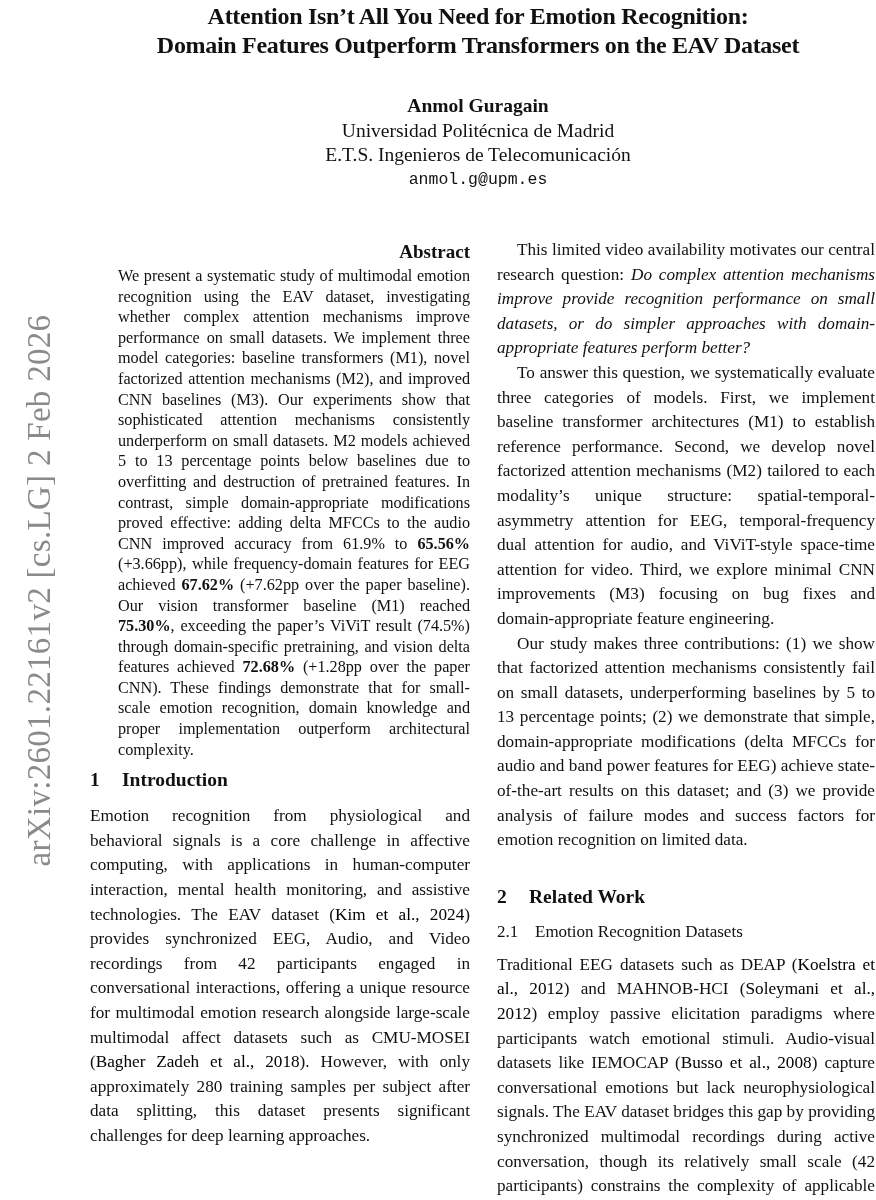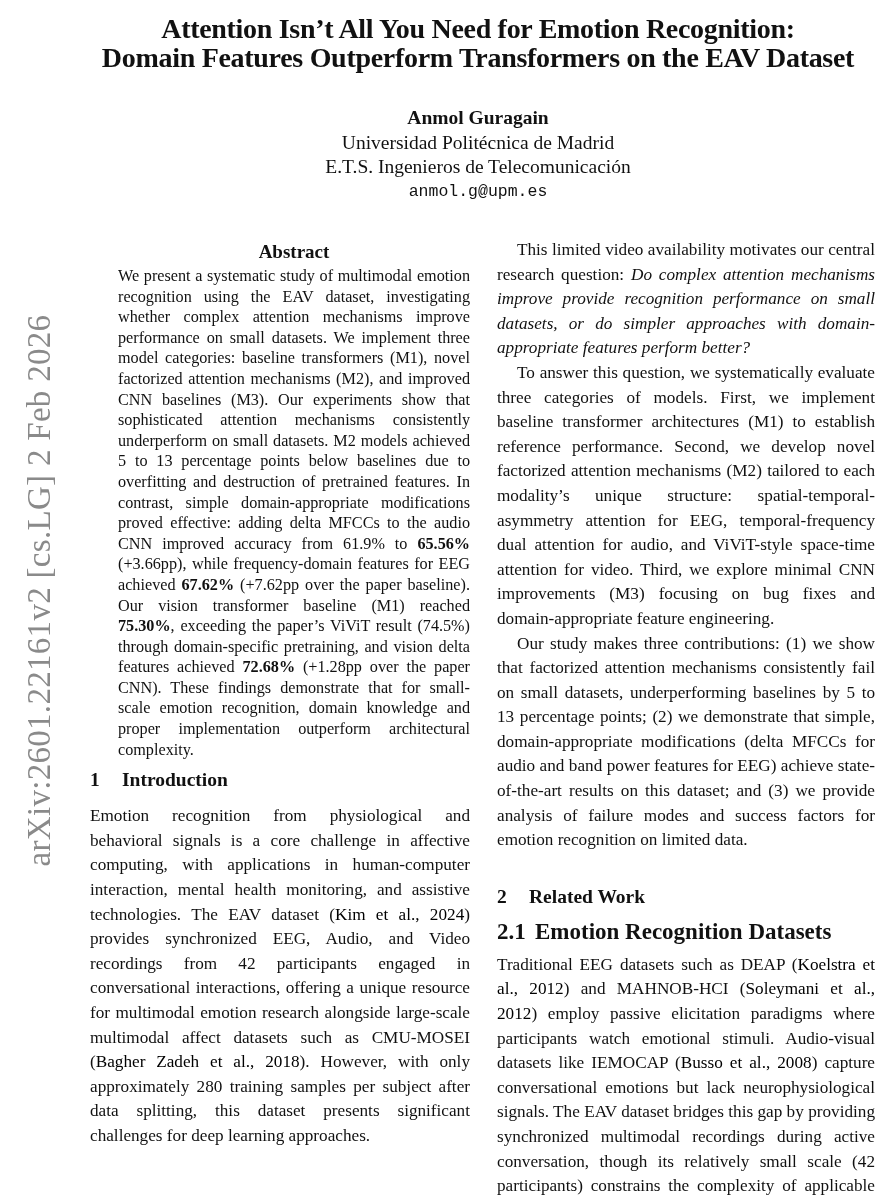--- a/index.html
+++ b/index.html
@@ -10,35 +10,35 @@
     .arxiv-stamp {
       position: absolute; left: 0; top: 280px; width: 80px; height: 620px;
       display: flex; align-items: center; justify-content: center;
     }
     .arxiv-stamp span {
       display: inline-block; transform: rotate(-90deg); white-space: nowrap;
       font-family: "Liberation Serif", serif; font-size: 33px; color: #8a8a8a;
       letter-spacing: 0.3px;
     }
     .title-block { position: absolute; top: 0; left: 80px; width: 796px; text-align: center; }
-    .title { font-weight: bold; font-size: 28px; line-height: 29px; margin: 12px; padding-top: 2px; letter-spacing: -0.3px; }
+    .title { font-weight: bold; font-size: 24px; line-height: 29px; margin: 0; padding-top: 2px; letter-spacing: -0.3px; }
     .authors { margin-top: 34px; font-size: 19.5px; line-height: 24.5px; }
     .author-name { font-weight: bold; }
     .email { font-family: "Liberation Mono", "DejaVu Sans Mono", monospace; font-size: 16.5px; }
 
     .col { position: absolute; font-size: 17.2px; line-height: 24.6px; text-align: justify; hyphens: manual; }
     .col-left { left: 90px; top: 238px; width: 380px; }
     .col-right { left: 497px; top: 238px; width: 378px; }
 
-    .abstract-heading { text-align: center; font-weight: bold; font-size: 19px; line-height: 28px; margin: 0 0 0 0; padding-left: 28px; }
+    .abstract-heading { text-align: right; font-weight: bold; font-size: 19px; line-height: 28px; margin: 0 0 0 0; padding-left: 28px; }
     .abstract-body { margin: 0 4px 0 28px; width: 352px; font-size: 16.2px; line-height: 20.6px; }
 
     .section-heading { font-weight: bold; font-size: 19.5px; margin: 8px 0 12px 0; line-height: 24px; }
     .section-heading .num { display: inline-block; width: 32px; }
-    .subsection-heading { font-weight: bold; font-size: 23px; margin: 12px 8px 10px 0; line-height: 22px; }
+    .subsection-heading { font-weight: normal; font-size: 17px; margin: 12px 8px 10px 0; line-height: 22px; }
     .subsection-heading .num { display: inline-block; width: 38px; }
 
     p { margin: 0; }
     .indent { text-indent: 20px; }
     .cite { color: #000000; text-decoration: none; }
     em { font-style: italic; }
     b { font-weight: bold; }
     .spacer { height: 24px; }
   </style>
 </head>

